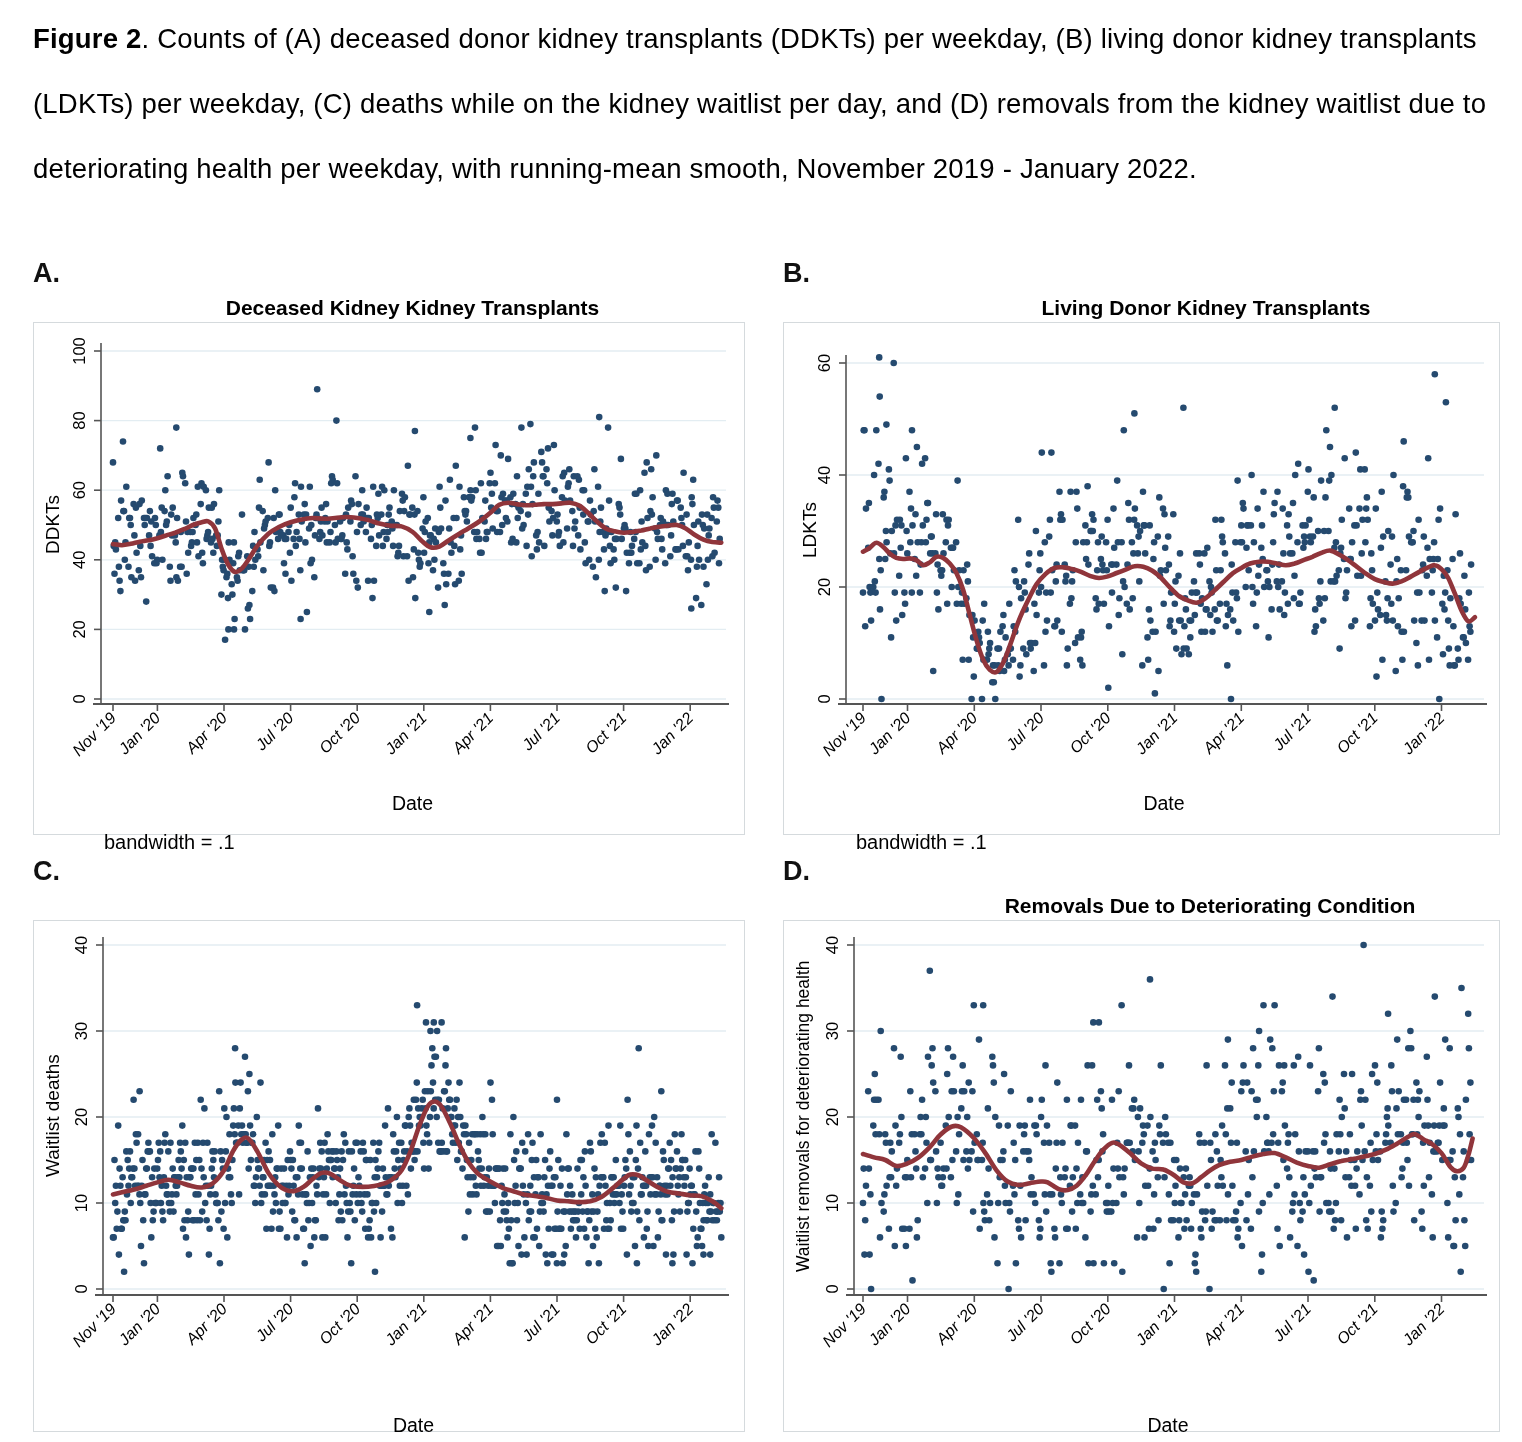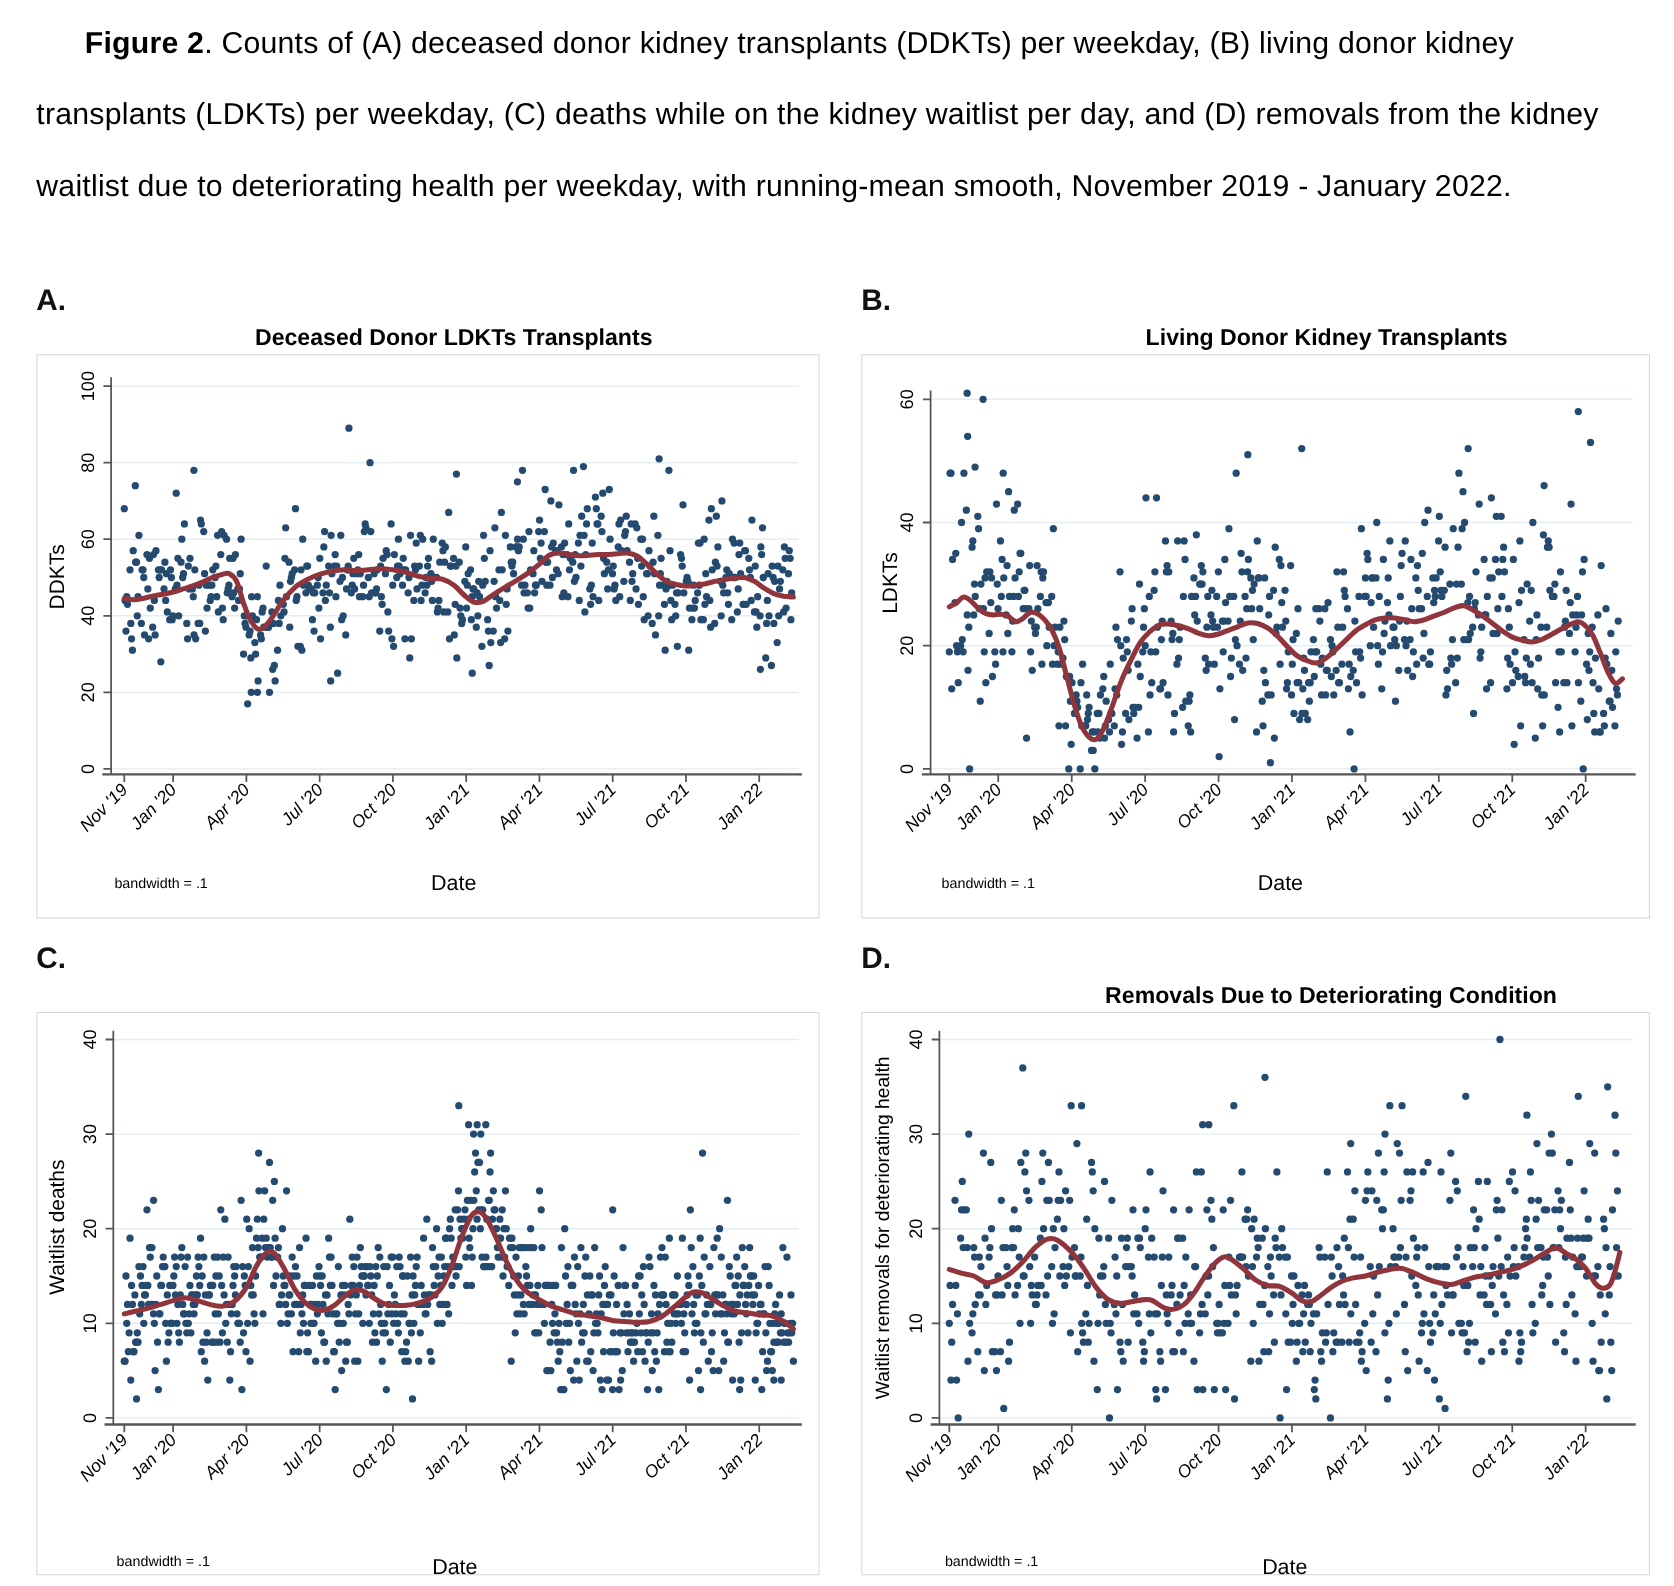--- a/index.html
+++ b/index.html
@@ -1,39 +1,39 @@
 <!DOCTYPE html>
 <html><head>
 <meta charset="utf-8">
 <style>
   html,body{margin:0;padding:0;background:#ffffff;}
   .page{position:relative;width:1522px;height:1442px;background:#ffffff;overflow:hidden;
         font-family:"Liberation Sans","DejaVu Sans",sans-serif;color:#000;}
   .caption{position:absolute;left:33px;top:6px;width:1476px;font-size:27.5px;line-height:65px;
            letter-spacing:0.2px;color:#000;}
-  .caption b{font-weight:bold;margin-left:44px;}
+  .caption b{font-weight:bold;}
   .panel-letter{position:absolute;font-size:27px;font-weight:bold;color:#111;}
   .panel-title{position:absolute;font-size:21px;font-weight:bold;text-align:center;color:#000;}
   .panel-box{position:absolute;background:#ffffff;border:1px solid #d5dadd;box-sizing:border-box;}
   .panel-box svg{position:absolute;left:0;top:0;}
   .ylabel{position:absolute;writing-mode:vertical-rl;transform:rotate(180deg);
           display:flex;align-items:center;justify-content:center;font-size:19px;color:#000;white-space:nowrap;}
   .ylabel.small{font-size:17.5px;}
   .xlabel{position:absolute;text-align:center;font-size:19.5px;color:#000;margin-top:28px;}
-  .bw-note{position:absolute;font-size:13px;color:#000;}
+  .bw-note{position:absolute;font-size:20px;color:#000;margin-top:36px;}
 </style>
 </head>
 <body>
 
 <div class="page">
 
   <div class="caption"><b>Figure 2</b><span>. Counts of (A) deceased donor kidney transplants (DDKTs) per weekday, (B) living donor kidney transplants (LDKTs) per weekday, (C) deaths while on the kidney waitlist per day, and (D) removals from the kidney waitlist due to deteriorating health per weekday, with running-mean smooth, November 2019 - January 2022.</span></div>
 
   <div class="panel-letter" style="left:33px;top:258px">A.</div>
-  <div class="panel-title" style="left:100px;top:296px;width:625px">Deceased Donor LDKTs Transplants</div>
+  <div class="panel-title" style="left:100px;top:296px;width:625px">Deceased Kidney Kidney Transplants</div>
   <div class="panel-box" style="left:33px;top:322px;width:712px;height:513px">
     <svg id="svg0" width="712" height="513">
         <line x1="67" x2="692" y1="376.0" y2="376.0" stroke="#e3edf2" stroke-width="1.3"></line>
         <line x1="67" x2="692" y1="306.4" y2="306.4" stroke="#e3edf2" stroke-width="1.3"></line>
         <line x1="67" x2="692" y1="236.8" y2="236.8" stroke="#e3edf2" stroke-width="1.3"></line>
         <line x1="67" x2="692" y1="167.2" y2="167.2" stroke="#e3edf2" stroke-width="1.3"></line>
         <line x1="67" x2="692" y1="97.6" y2="97.6" stroke="#e3edf2" stroke-width="1.3"></line>
         <line x1="67" x2="692" y1="28.0" y2="28.0" stroke="#e3edf2" stroke-width="1.3"></line>
         <line x1="67" x2="67" y1="20" y2="381" stroke="#555555" stroke-width="1.6"></line>
         <line x1="60" x2="67" y1="376.0" y2="376.0" stroke="#555555" stroke-width="1.6"></line>

